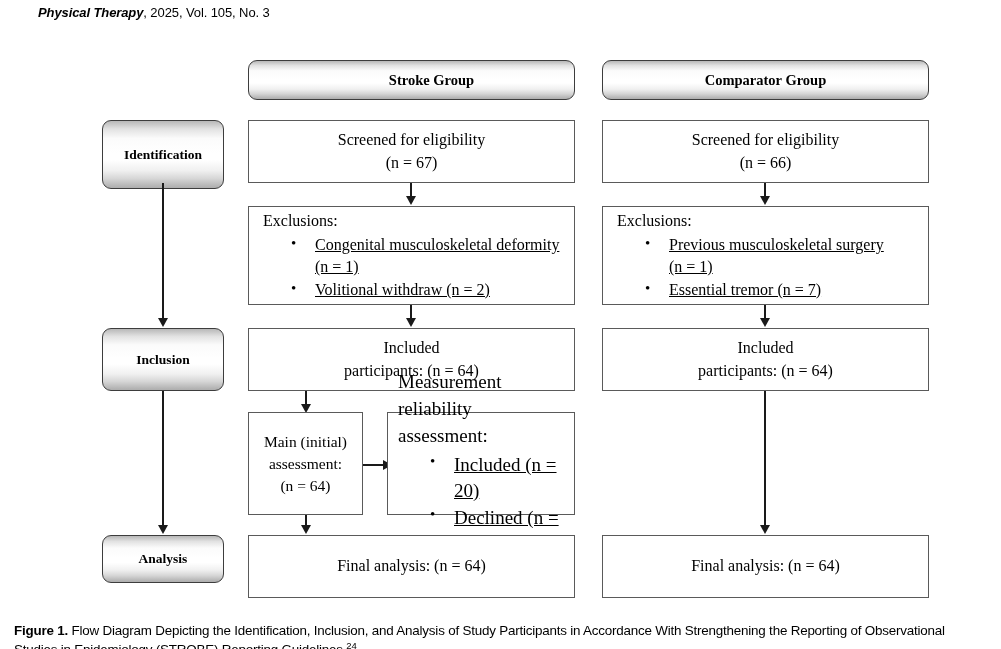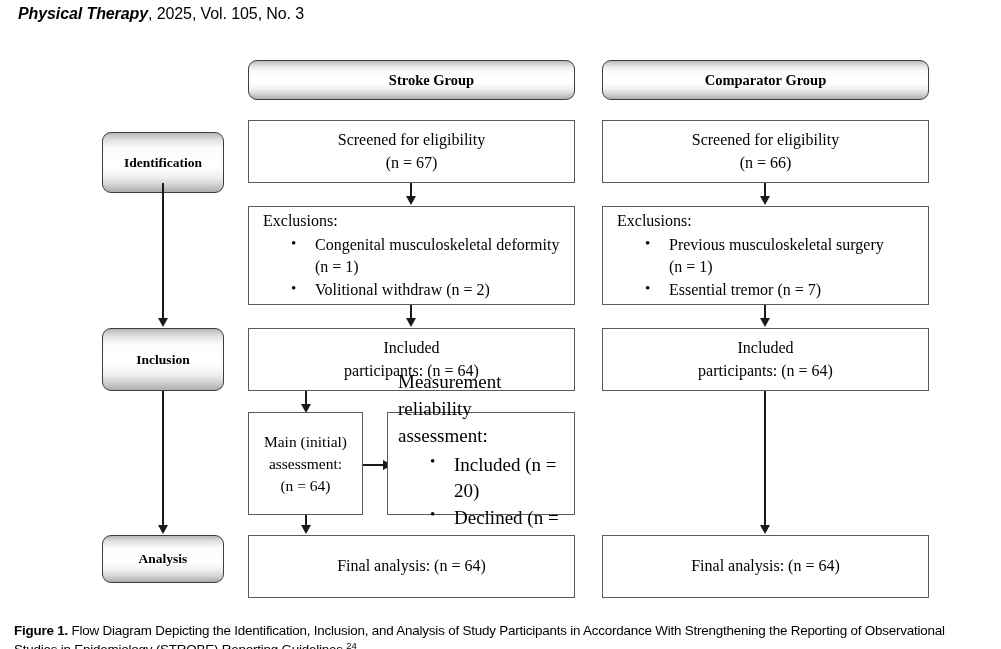--- a/index.html
+++ b/index.html
@@ -12,24 +12,24 @@
     height: 649px;
     position: relative;
     font-family: "Liberation Serif", "DejaVu Serif", serif;
     color: #000000;
     overflow: hidden;
   }
 
   
   #journal-header {
     position: absolute;
-    left: 18px;
+    left: 38px;
     top: 5px;
     font-family: "Liberation Sans", sans-serif;
-    font-size: 16px;
+    font-size: 13px;
     letter-spacing: -0.1px;
     white-space: nowrap;
   }
   #journal-header .jtitle {
     font-style: italic;
     font-weight: bold;
   }
 
   
   #flow-diagram {
@@ -89,20 +89,21 @@
   ul.bullets {
     list-style: none;
     margin: 2px 0 0 0;
     padding: 0 0 0 28px;
   }
   ul.bullets li {
     position: relative;
     padding-left: 24px;
     margin: 1px 0;
     line-height: 1.36;
+    text-decoration: underline;
   }
   ul.bullets li::before {
     content: "\2022";
     position: absolute;
     left: 0;
     top: -1px;
     font-size: 15px;
   }
   .subline { display: block; }
 
@@ -158,21 +159,21 @@
 <div id="flow-diagram">
 
   <div class="pill" style="left:248px; top:60px; width:327px; height:40px;padding-left:40px;">
     <span>Stroke Group</span>
   </div>
 
   <div class="pill" style="left:602px; top:60px; width:327px; height:40px;">
     <span>Comparator Group</span>
   </div>
 
-  <div class="pill stage" style="left:102px; top:132px; width:122px; height:61px;">
+  <div class="pill stage" style="left:102px; top:120px; width:122px; height:69px;">
     <span>Identification</span>
   </div>
 
   <div class="pill stage" style="left:102px; top:328px; width:122px; height:63px;">
     <span>Inclusion</span>
   </div>
 
   <div class="pill stage" style="left:102px; top:535px; width:122px; height:48px;">
     <span>Analysis</span>
   </div>

